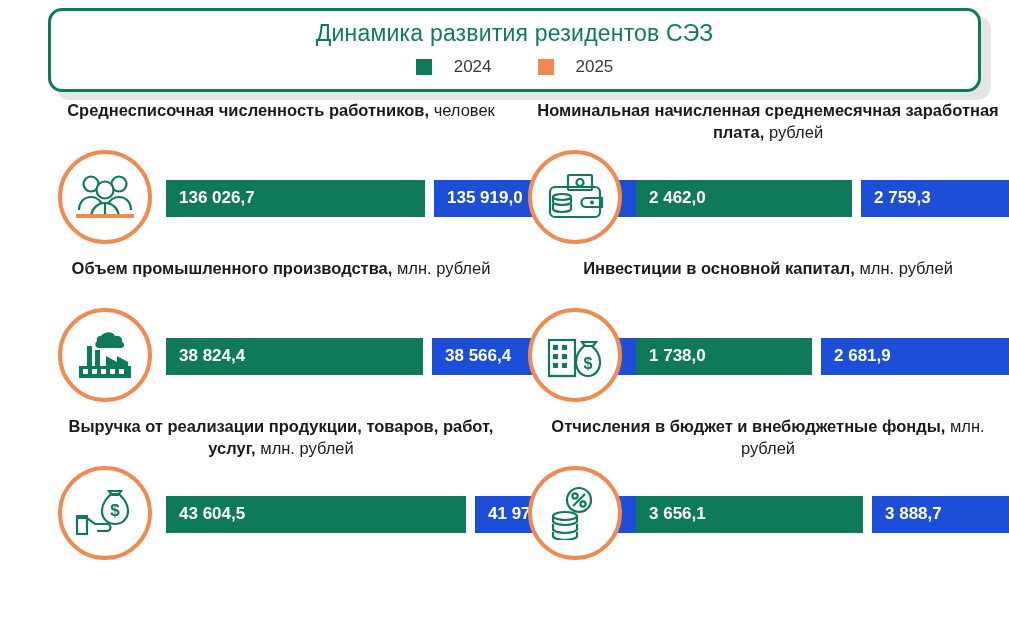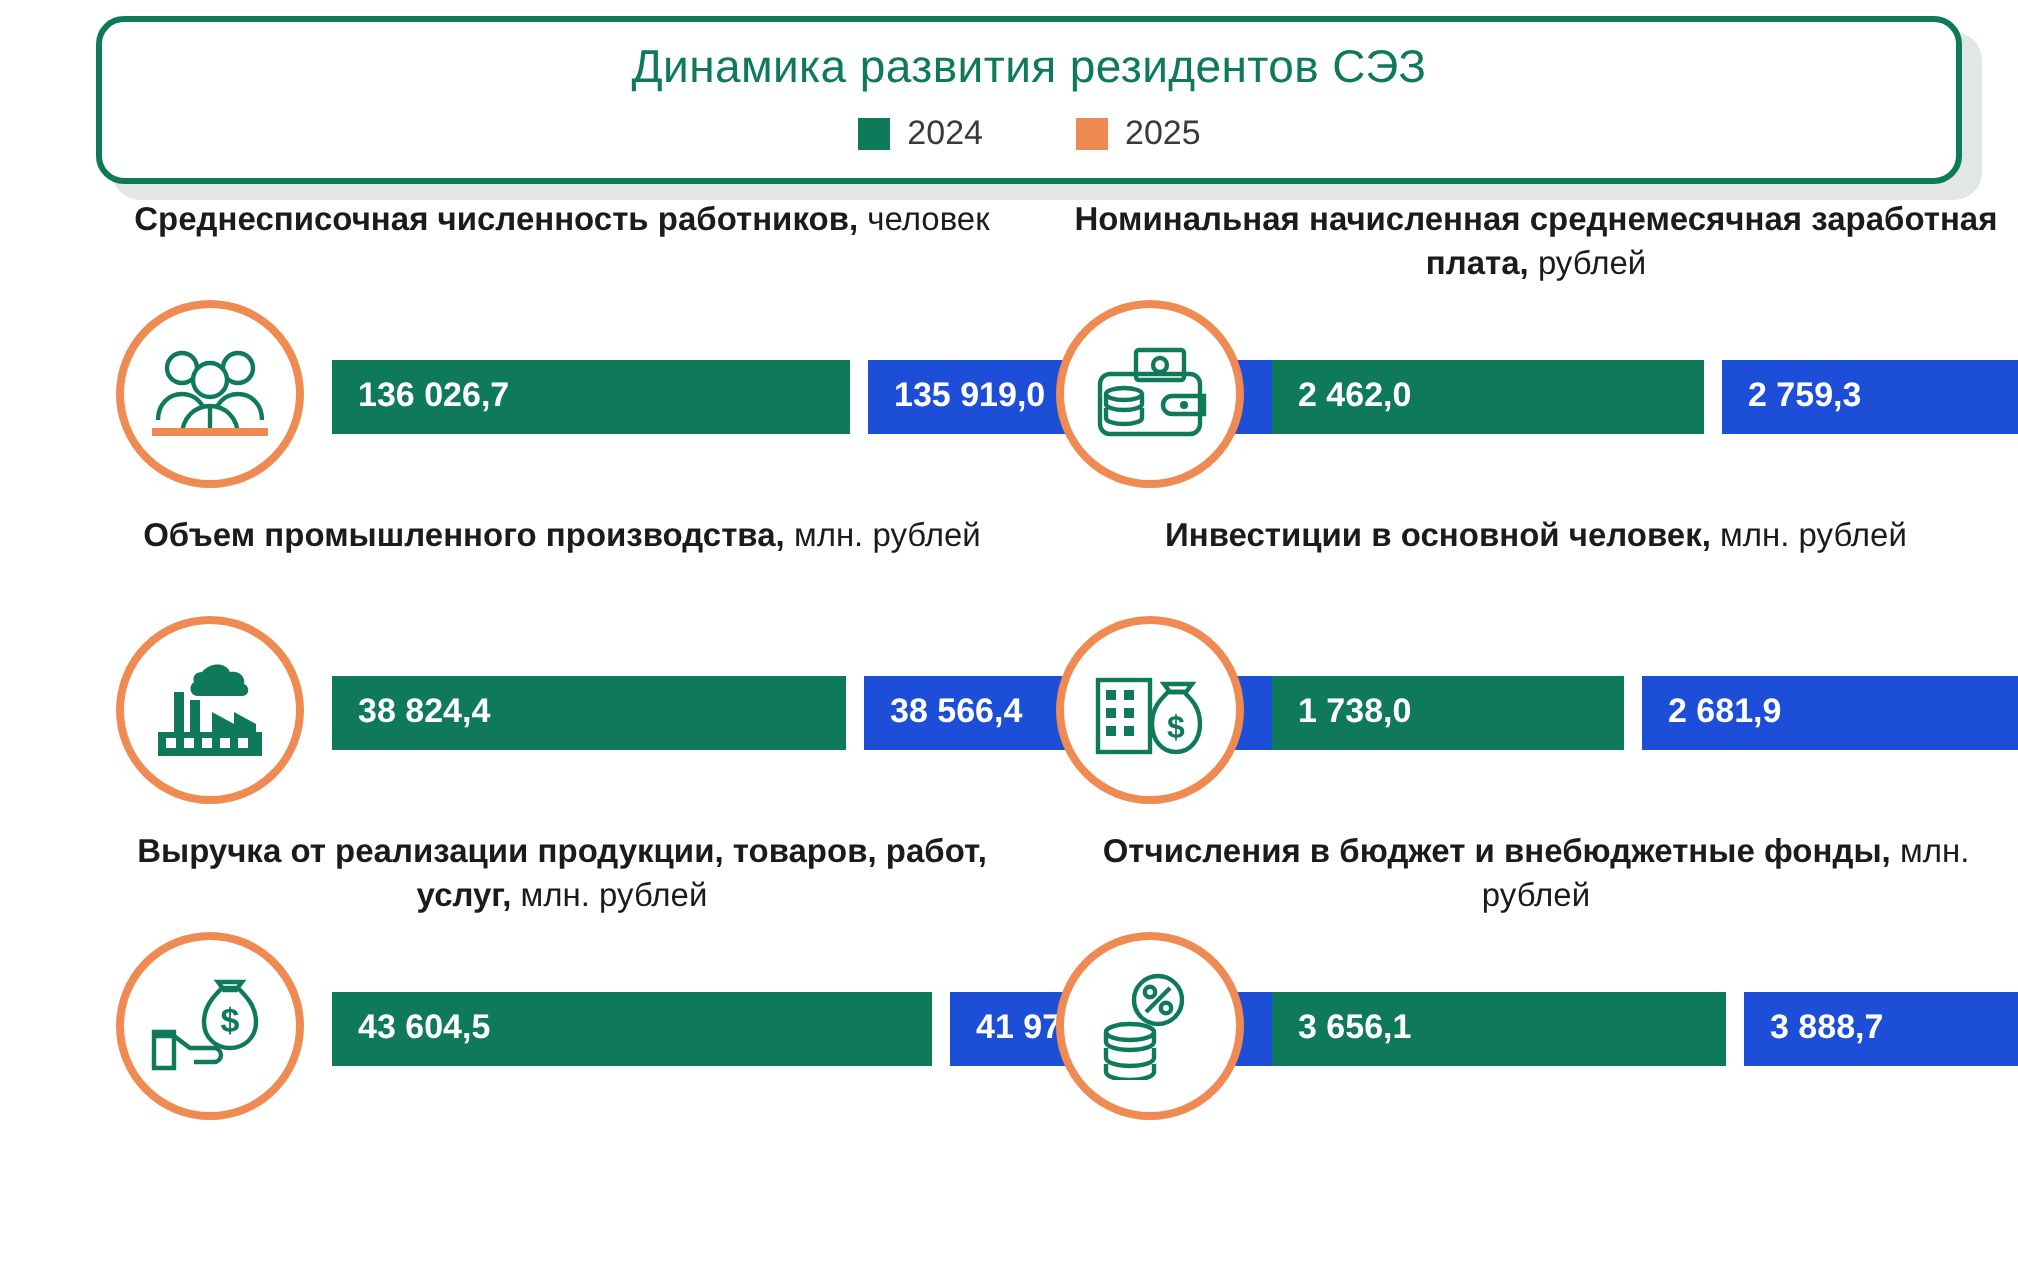--- a/index.html
+++ b/index.html
@@ -58,20 +58,21 @@
     gap: 9px;
   }
   .legend-swatch {
     width: 16px;
     height: 16px;
     display: inline-block;
   }
   .legend-label {
     font-size: 17px;
     color: #3a3a3a;
+    margin-left: 13px;
   }
 
   
   .grid {
     position: absolute;
     left: 0;
     top: 100px;
     width: 1009px;
   }
   .row {
@@ -247,21 +248,21 @@
         </div>
         <div class="bars">
           <div class="bar green" style="width:257px">38 824,4</div>
           <div class="bar orange" style="width:276px">38 566,4</div>
         </div>
       </div>
     </div>
 
     <div class="cell right">
       <div class="block-title">
-        <b>Инвестиции в основной человек,</b>
+        <b>Инвестиции в основной капитал,</b>
         <span class="light">млн. рублей</span>
       </div>
       <div class="block-body">
         <div class="icon-circle">
           <svg width="62" height="54" viewBox="0 0 62 54" aria-hidden="true">
             <g fill="none" stroke="#0f7a5a" stroke-width="2.2">
               <rect x="5" y="12" width="26" height="36"></rect>
               <path d="M40 18c-4 4-8 8-8 16 0 8 5 14 12 14s12-6 12-14c0-8-4-12-8-16z"></path>
               <path d="M38 14h14l-3 4H41z"></path>
             </g>

